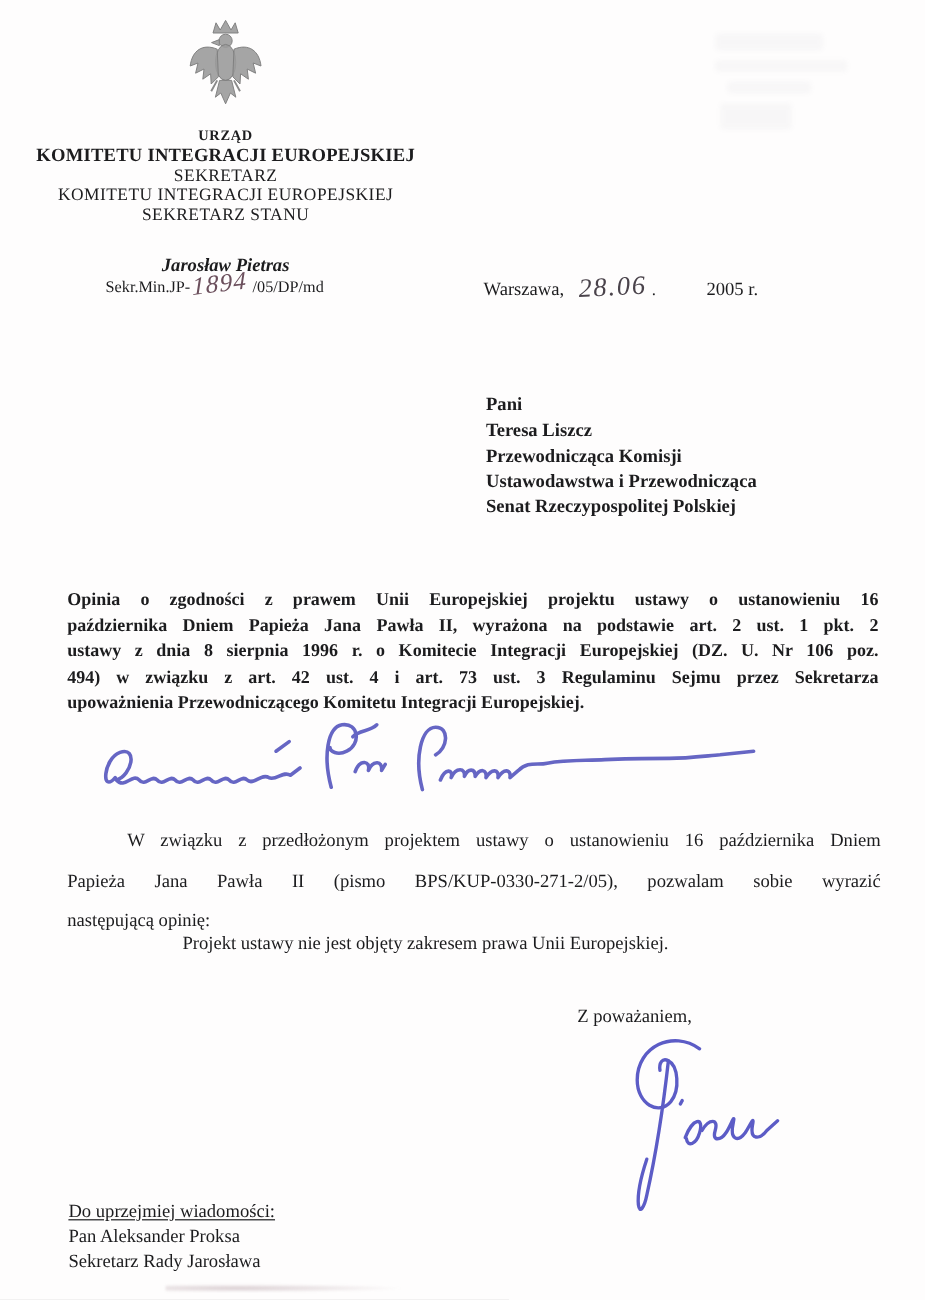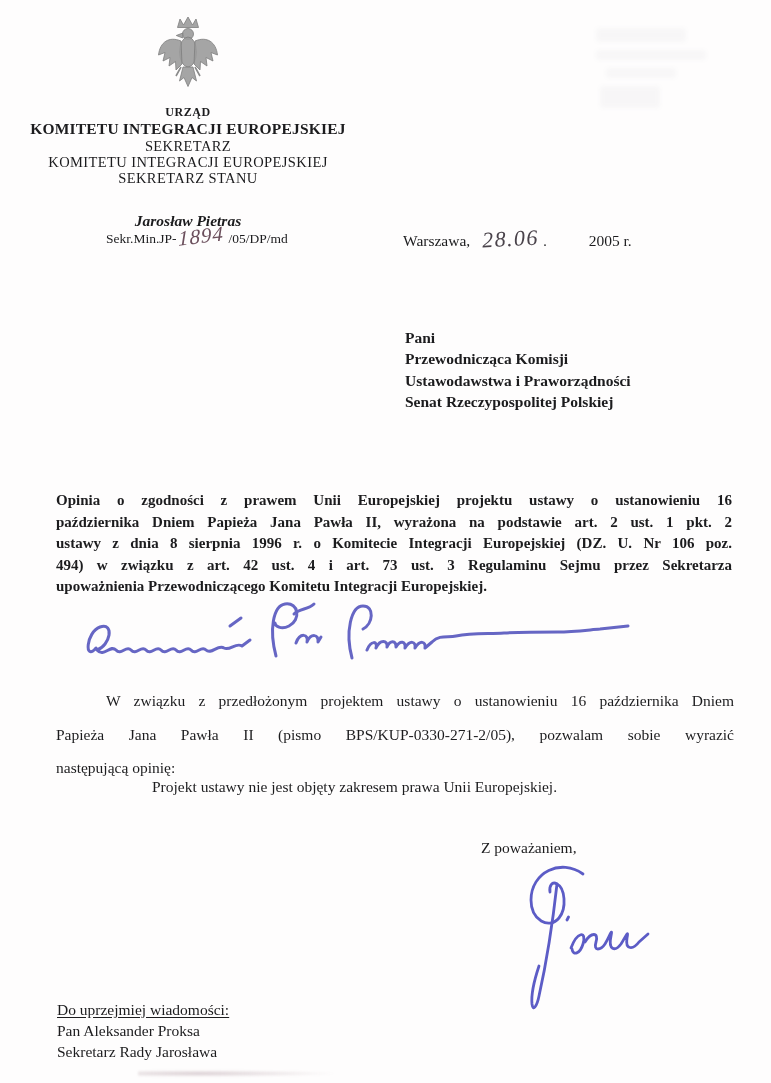--- a/index.html
+++ b/index.html
@@ -13,21 +13,21 @@
     overflow:hidden;
   }
   
   .letterhead{position:absolute;left:8px;top:12px;width:360px;text-align:center;}
   .emblem-wrap{width:64px;margin:0 auto 6px auto;}
   .lh-org1{font-size:12px;font-weight:bold;letter-spacing:.6px;line-height:17px;}
   .lh-org2{font-size:15.5px;font-weight:bold;letter-spacing:.2px;line-height:16.5px;}
   .lh-role{font-size:14.5px;letter-spacing:.4px;line-height:16.4px;}
   .lh-name{font-size:15.5px;font-weight:bold;font-style:italic;margin-top:25px;line-height:18px;}
   
-  .refline{position:absolute;left:88px;top:226px;display:flex;align-items:baseline;font-size:13.5px;margin-left:18px;}
+  .refline{position:absolute;left:88px;top:226px;display:flex;align-items:baseline;font-size:13.5px;}
   .hand-ref{
     font-size:21px;color:#6b4f5c;font-style:italic;
     display:inline-block;transform:rotate(-7deg) skewX(-6deg);
     margin:0 5px 0 1px;letter-spacing:1px;line-height:1;
   }
   .dateline{position:absolute;left:403px;top:228px;display:flex;align-items:baseline;font-size:15.5px;}
   .hand-date{
     font-size:22px;color:#4a434b;font-style:italic;
     display:inline-block;transform:rotate(-3deg);
     margin:0 2px 0 12px;letter-spacing:1.5px;line-height:1;
@@ -104,22 +104,23 @@
 
   <div class="dateline">
     <span>Warszawa,</span>
       <span class="hand-date">28.06</span>
       <span class="date-dot">.</span>
       <span class="date-year">2005 r.</span>
   </div>
 
   <div class="addressee">
     <div>Pani</div>
+    <div>Teresa Liszcz</div>
     <div>Przewodnicząca Komisji</div>
-    <div>Ustawodawstwa i Praworządności</div>
+    <div>Ustawodawstwa i Przewodnicząca</div>
     <div>Senat Rzeczypospolitej Polskiej</div>
   </div>
 
   <div class="opinion">
     <div class="jline">Opinia o zgodności z prawem Unii Europejskiej projektu ustawy o ustanowieniu 16</div>
     <div class="jline">października Dniem Papieża Jana Pawła II, wyrażona na podstawie art. 2 ust. 1 pkt. 2</div>
     <div class="jline">ustawy z dnia 8 sierpnia 1996 r. o Komitecie Integracji Europejskiej (DZ. U. Nr 106 poz.</div>
     <div class="jline">494) w związku z art. 42 ust. 4 i art. 73 ust. 3 Regulaminu Sejmu przez Sekretarza</div>
     <div class="lline">upoważnienia Przewodniczącego Komitetu Integracji Europejskiej.</div>
   </div>

